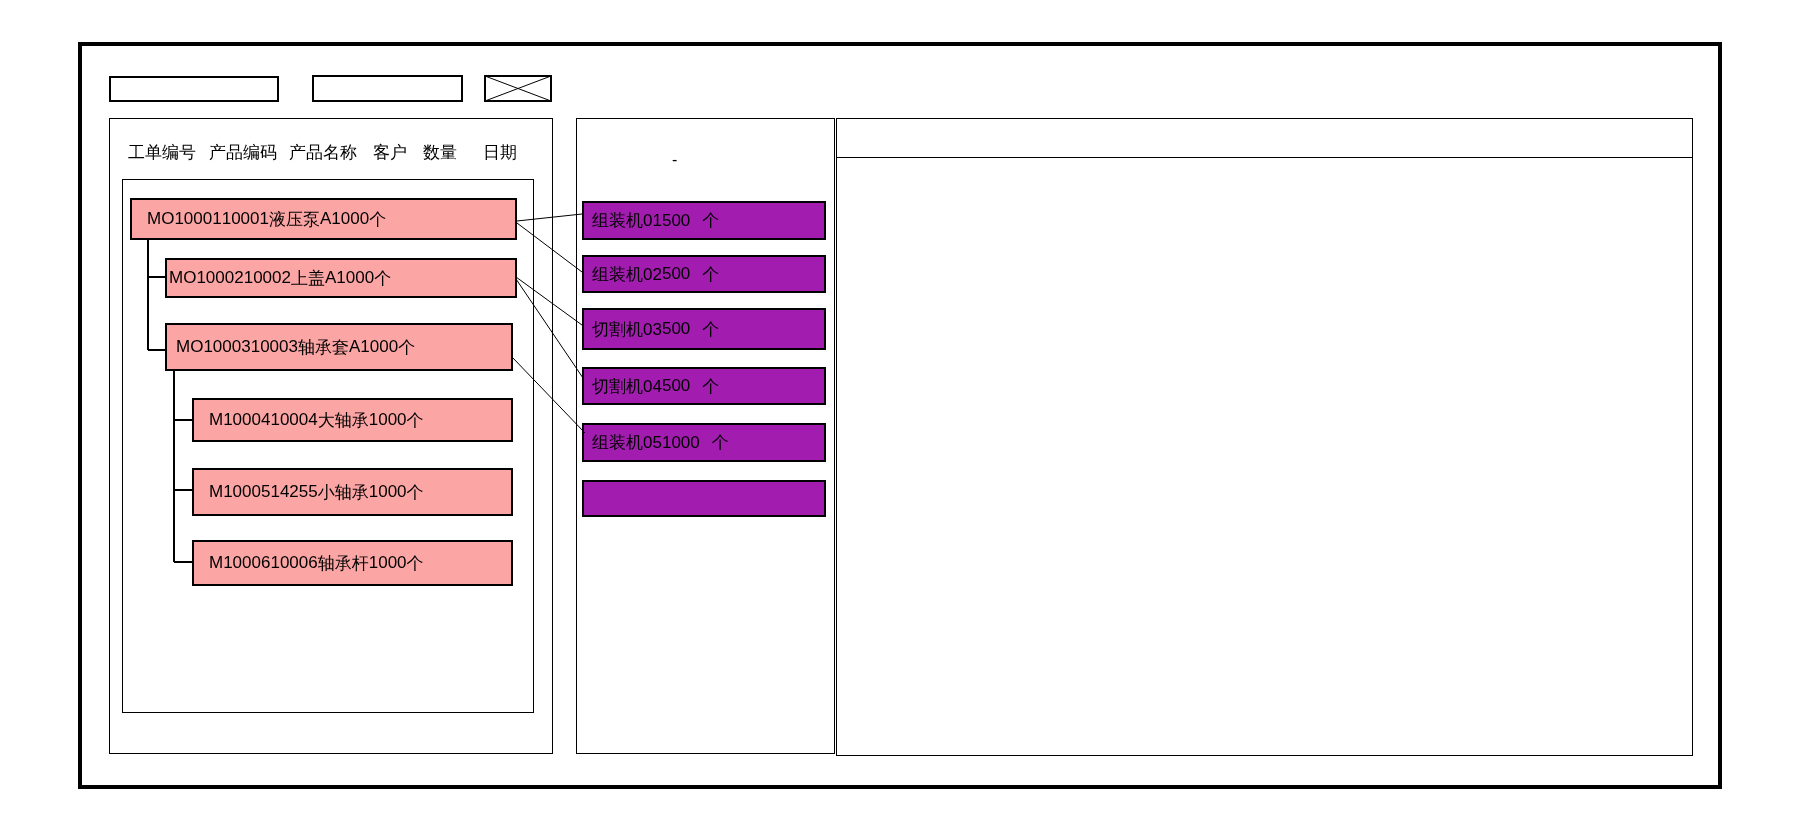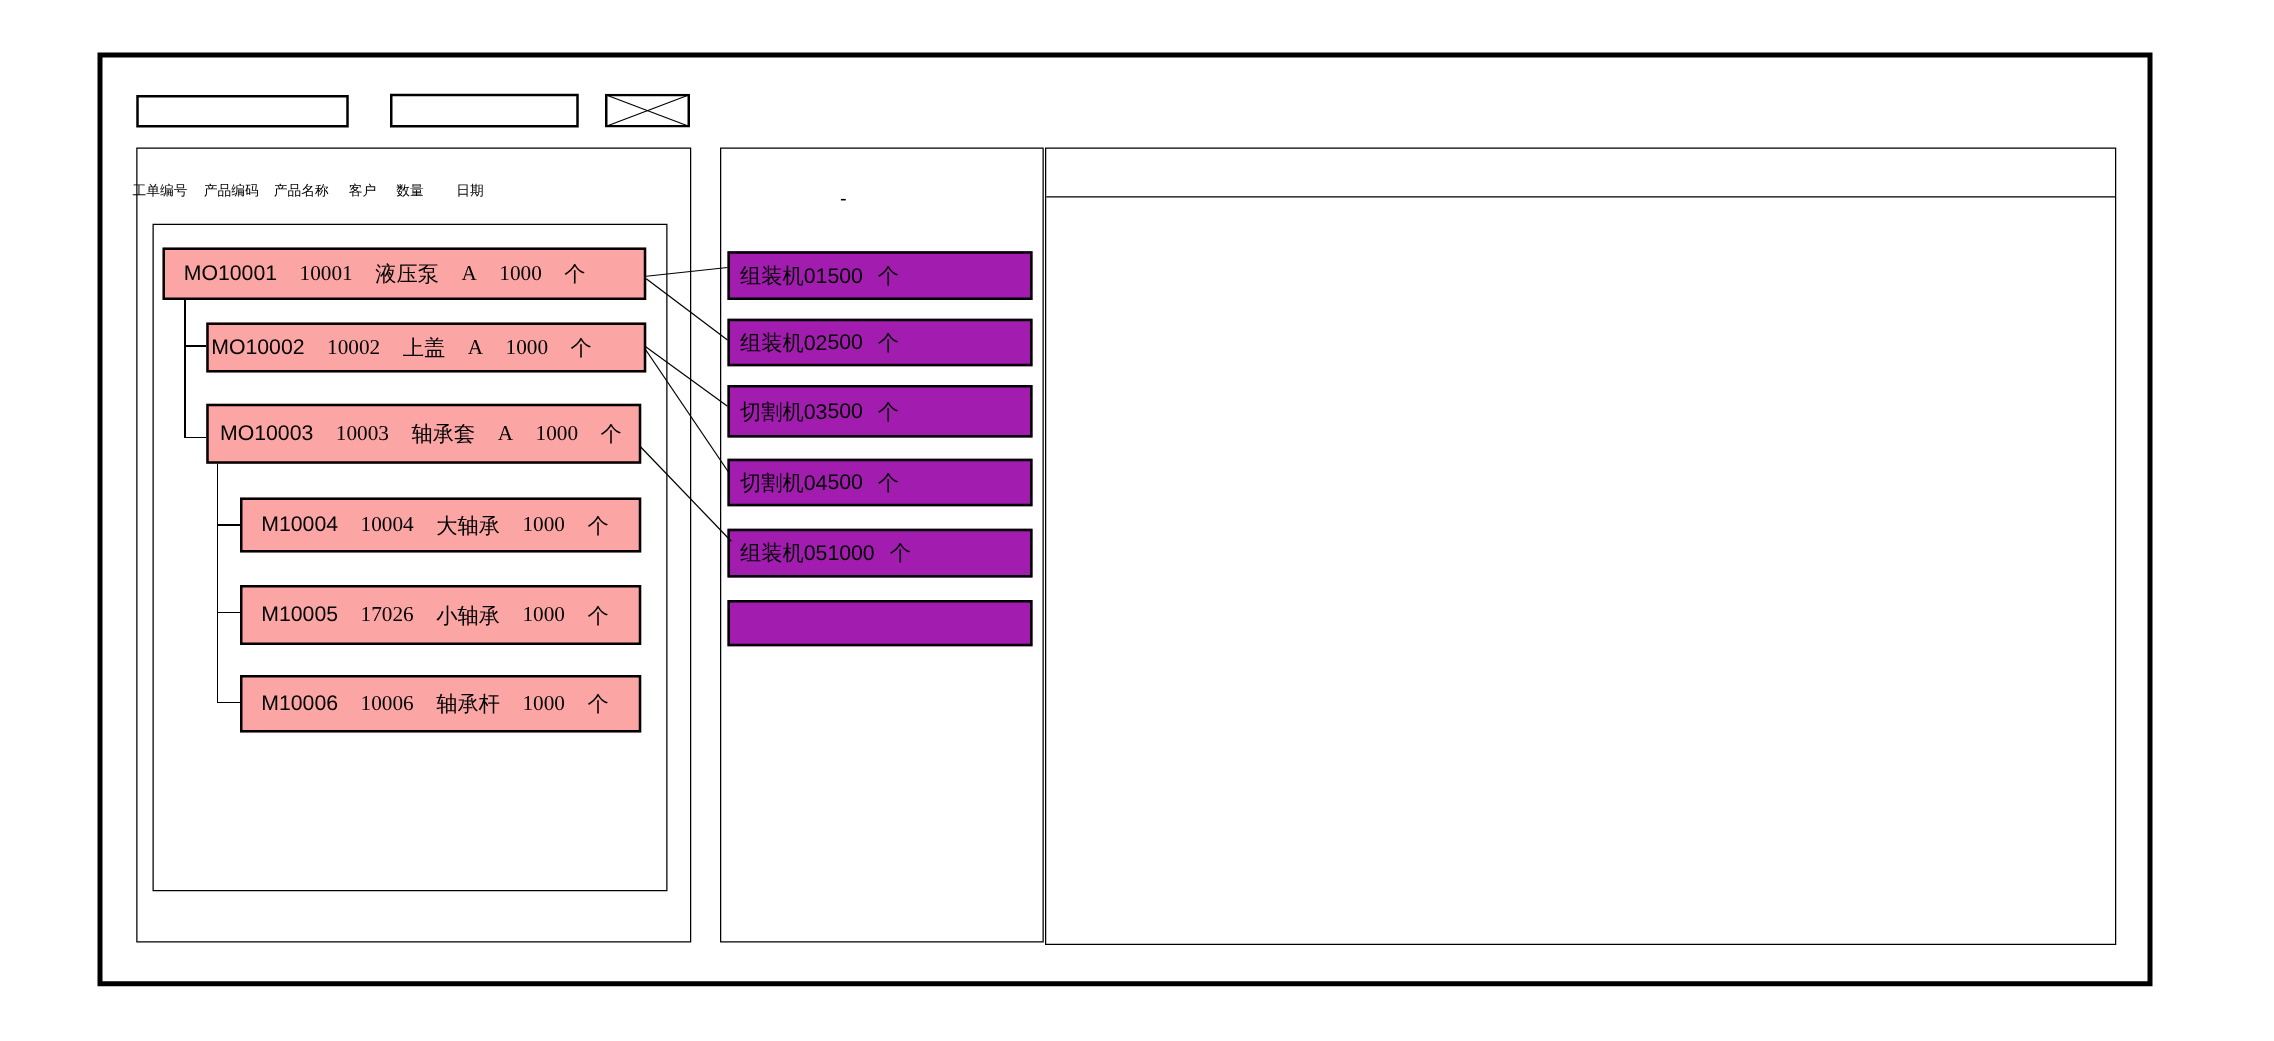--- a/index.html
+++ b/index.html
@@ -20,29 +20,29 @@
   .xbox{left:484px;top:75px;width:68px;height:27px;}
 
   
   .panel{border:1.5px solid #000;background:#fff;}
   .orders-panel{left:109px;top:118px;width:444px;height:636px;}
   .wc-panel{left:576px;top:118px;width:259px;height:636px;}
   .detail-panel{left:836px;top:118px;width:857px;height:638px;border:1.5px solid #000;background:#fff;}
   .detail-divider{position:absolute;left:0;top:38px;width:100%;height:0;border-top:1.5px solid #000;}
 
   
-  .cols{left:106px;top:140px;height:24px;display:flex;align-items:center;font-size:11px;white-space:nowrap;}
+  .cols{left:128px;top:140px;height:24px;display:flex;align-items:center;font-size:17px;white-space:nowrap;}
 
   
   .tree-frame{left:122px;top:179px;width:412px;height:534px;border:1.5px solid #000;background:#fff;}
 
   
   .tbox{border:2px solid #000;background:#fca5a5;display:flex;align-items:center;
         font-size:17px;white-space:nowrap;z-index:2;}
-  .tbox .f + .f{margin-left:18px;font-family:Liberation Serif, serif;}
+  .tbox .f + .f{}
   .r0{left:130px;top:198px;width:387px;height:42px;padding-left:15px;}
   .r1{left:165px;top:258px;width:352px;height:40px;padding-left:2px;}
   .r2{left:165px;top:323px;width:348px;height:48px;padding-left:9px;}
   .r3{left:192px;top:398px;width:321px;height:44px;padding-left:15px;}
   .r4{left:192px;top:468px;width:321px;height:48px;padding-left:15px;}
   .r5{left:192px;top:540px;width:321px;height:46px;padding-left:15px;}
 
   
   .wbox{left:582px;width:244px;border:2px solid #000;background:#a21caf;display:flex;align-items:center;
         font-size:17px;white-space:nowrap;padding-left:8px;z-index:2;}
@@ -111,21 +111,21 @@
 </div>
 <div class="abs tbox r3">
   <span class="f">M10004</span>
   <span class="f">10004</span>
   <span class="f">大轴承</span>
   <span class="f">1000</span>
   <span class="f">个</span>
 </div>
 <div class="abs tbox r4">
   <span class="f">M10005</span>
-  <span class="f">17026</span>
+  <span class="f">14255</span>
   <span class="f">小轴承</span>
   <span class="f">1000</span>
   <span class="f">个</span>
 </div>
 <div class="abs tbox r5">
   <span class="f">M10006</span>
   <span class="f">10006</span>
   <span class="f">轴承杆</span>
   <span class="f">1000</span>
   <span class="f">个</span>

